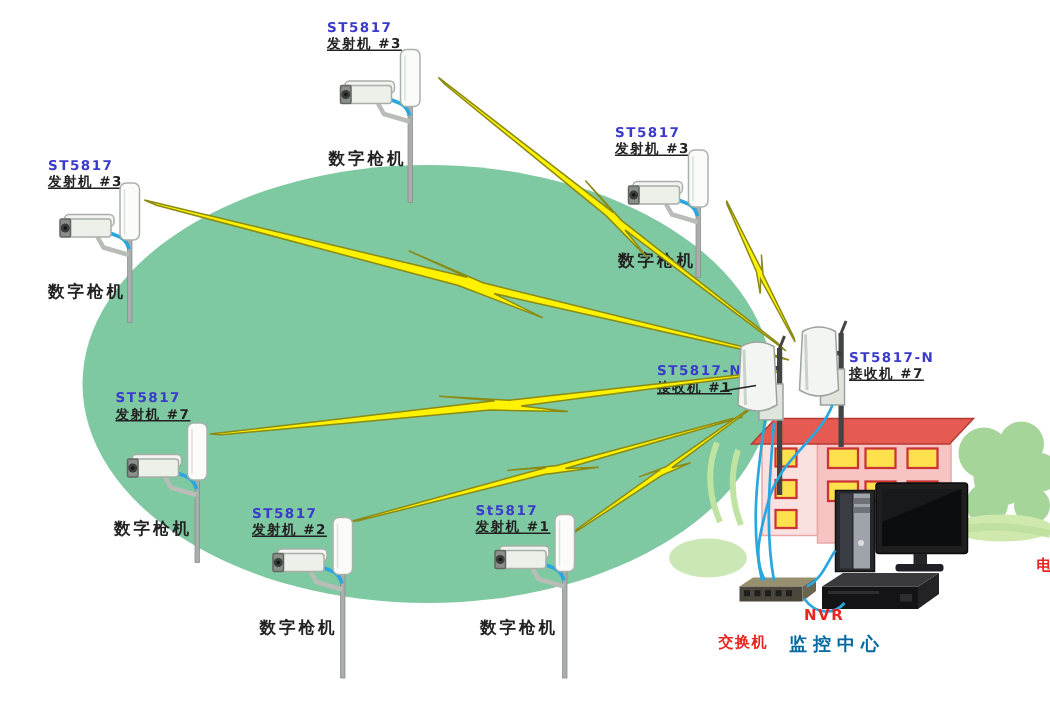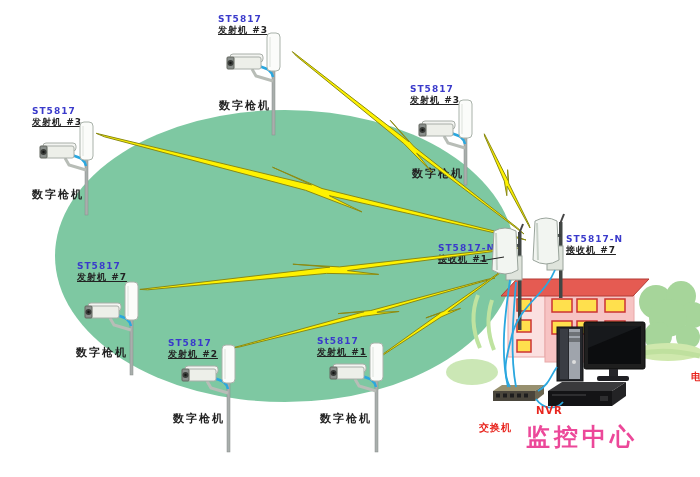--- a/index.html
+++ b/index.html
@@ -7,21 +7,21 @@
          font-family:"DejaVu Sans","Liberation Sans",sans-serif;}
   .ellipse{position:absolute;left:55px;top:110px;width:460px;height:292px;border-radius:50%;z-index:1;}
   #labels{position:absolute;left:0;top:0;width:700px;height:477px;z-index:2;pointer-events:none;}
   svg.gfx{position:absolute;left:0;top:0;z-index:3;pointer-events:none;}
   .dev-label{position:absolute;font-size:9px;font-weight:bold;line-height:11px;letter-spacing:1px;white-space:nowrap;}
   .dev-label .model{display:block;}
   .dev-label .name{display:block;color:#222;text-decoration:underline;}
   .cam-label{position:absolute;font-size:11px;font-weight:bold;color:#222;letter-spacing:2px;white-space:nowrap;margin-top:16px;}
   .stadium-title{position:absolute;left:228px;top:214px;font-size:33px;font-weight:bold;
                  letter-spacing:8px;z-index:2;white-space:nowrap;}
-  .mc-label{position:absolute;left:526px;top:421px;font-size:24px;font-weight:bold;color:#ec4899;
+  .mc-label{position:absolute;left:526px;top:421px;font-size:12px;font-weight:bold;color:#0369a1;
             letter-spacing:4px;z-index:4;white-space:nowrap;}
   .red-label{position:absolute;font-size:10px;font-weight:bold;z-index:4;letter-spacing:1px;white-space:nowrap;}
 </style>
 </head>
 <body>
 
 <div class="stage">
 
   <div class="ellipse" style="background: rgb(126, 200, 162);"></div>
 

